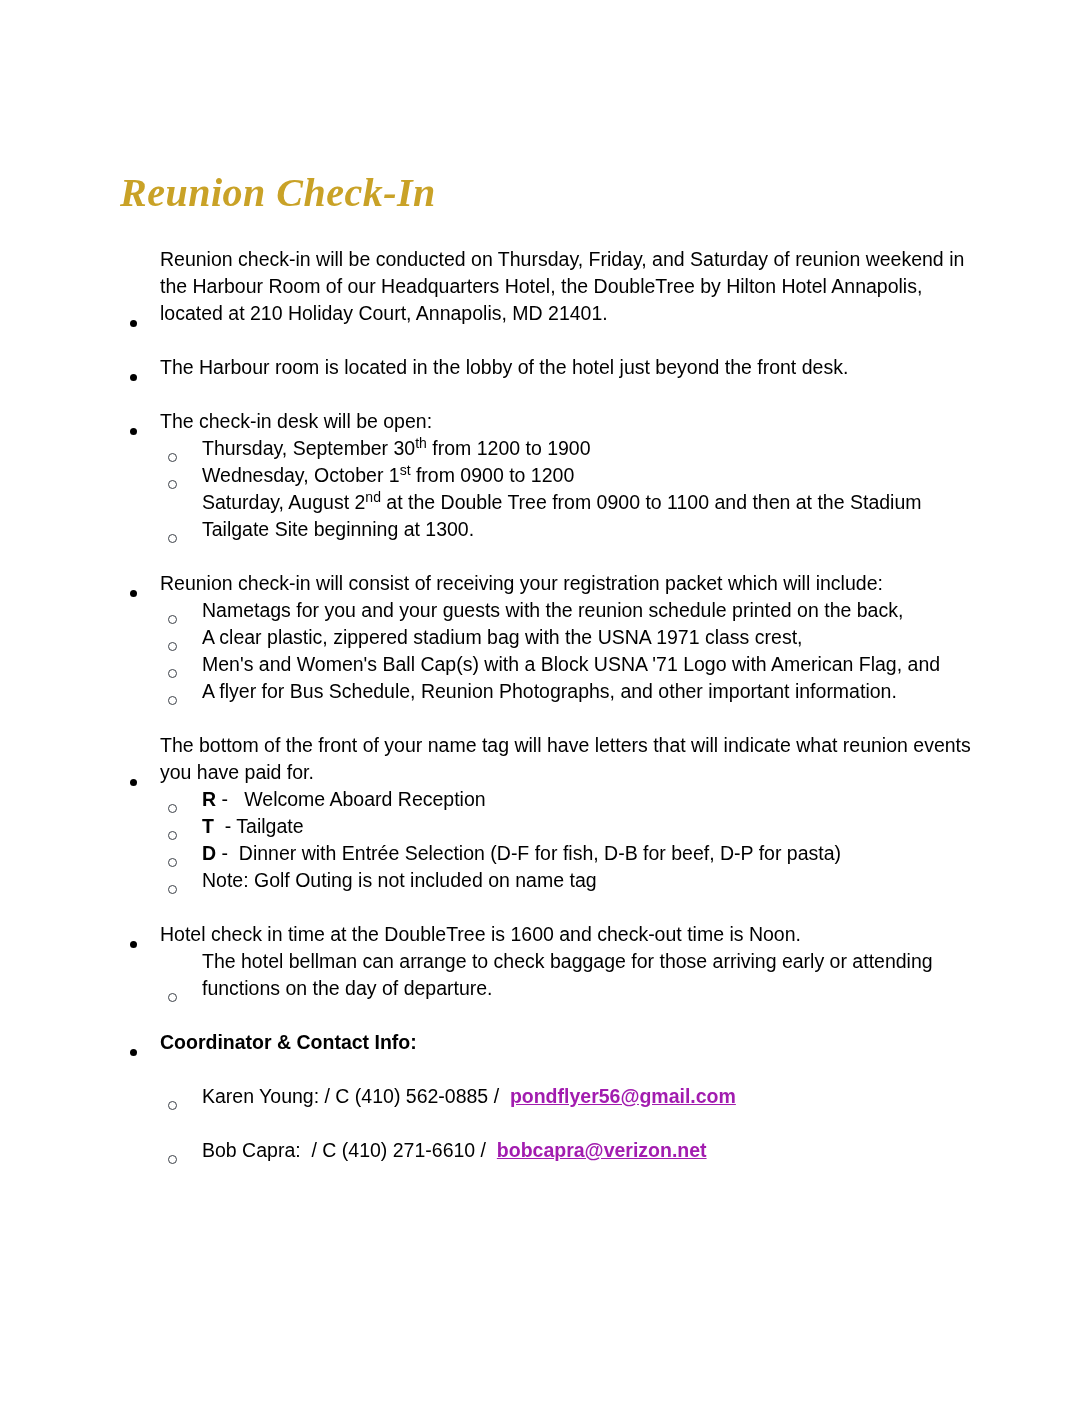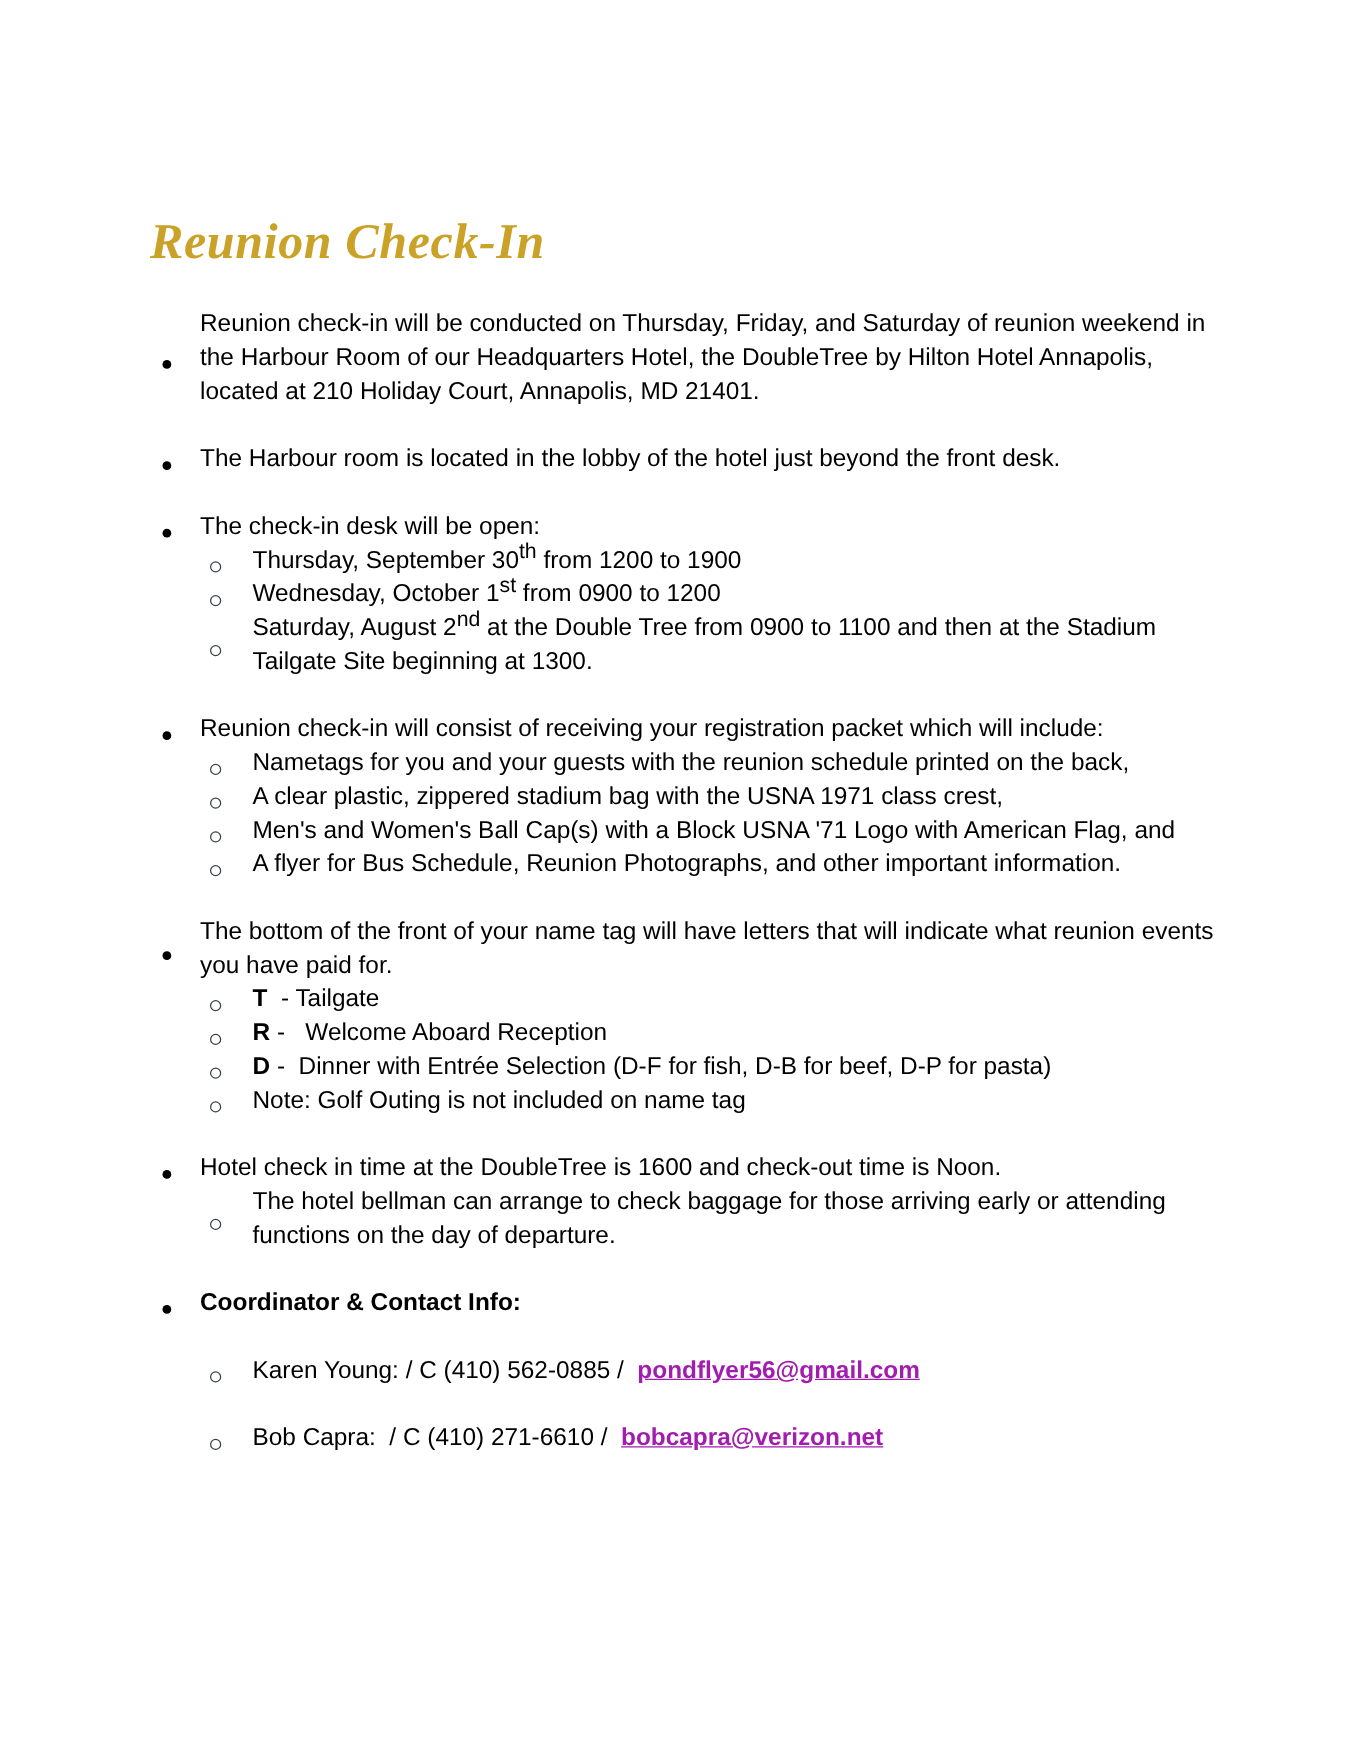--- a/index.html
+++ b/index.html
@@ -32,21 +32,21 @@
     line-height: 42px;
     letter-spacing: 0.5px;
   }
   #content {
     position: absolute;
     top: 246px;
     left: 130px;
     width: 845px;
   }
   .group { margin-bottom: 27px; }
-  .row { display: flex; align-items: center; }
+  .row { display: flex; align-items: flex-end; }
   .row.main .runs { width: 815px; }
   .row.sub { margin-left: 38px; }
   .row.sub .runs { width: 745px; }
   .row.gap { margin-top: 27px; }
   .marker { flex: 0 0 auto; display: block; }
   .marker.dot {
     width: 7px; height: 7px;
     margin: 10px 23px 0 0;
     background: #000;
     border-radius: 50%;
@@ -57,21 +57,21 @@
     border: 1.6px solid #3c4148;
     border-radius: 50%;
     background: transparent;
     box-sizing: content-box;
   }
   .runs { white-space: pre-wrap; }
   .runs.bold { font-weight: bold; }
   span.bold { font-weight: bold; }
   span.sup {
     vertical-align: super;
-    font-size: 17px;
+    font-size: 14px;
     line-height: 0;
   }
   a.link {
     color: var(--link-color, #0000EE);
     text-decoration: underline;
     cursor: pointer;
   }
   a.email {
     color: #a21caf;
     font-weight: bold;
@@ -137,25 +137,25 @@
           <div class="runs"><span>A flyer for Bus Schedule, Reunion Photographs, and other important information.</span></div>
         </div>
       </div>
       <div class="group">
         <div class="row main">
           <span class="marker dot"></span>
           <div class="runs"><span>The bottom of the front of your name tag will have letters that will indicate what reunion events you have paid for.</span></div>
         </div>
         <div class="row sub">
           <span class="marker circle"></span>
-          <div class="runs"><span class="bold">T</span><span>  - Tailgate</span></div>
+          <div class="runs"><span class="bold">R</span><span> -   Welcome Aboard Reception</span></div>
         </div>
         <div class="row sub">
           <span class="marker circle"></span>
-          <div class="runs"><span class="bold">R</span><span> -   Welcome Aboard Reception</span></div>
+          <div class="runs"><span class="bold">T</span><span>  - Tailgate</span></div>
         </div>
         <div class="row sub">
           <span class="marker circle"></span>
           <div class="runs"><span class="bold">D</span><span> -  Dinner with Entrée Selection (D-F for fish, D-B for beef, D-P for pasta)</span></div>
         </div>
         <div class="row sub">
           <span class="marker circle"></span>
           <div class="runs"><span>Note: Golf Outing is not included on name tag</span></div>
         </div>
       </div>

